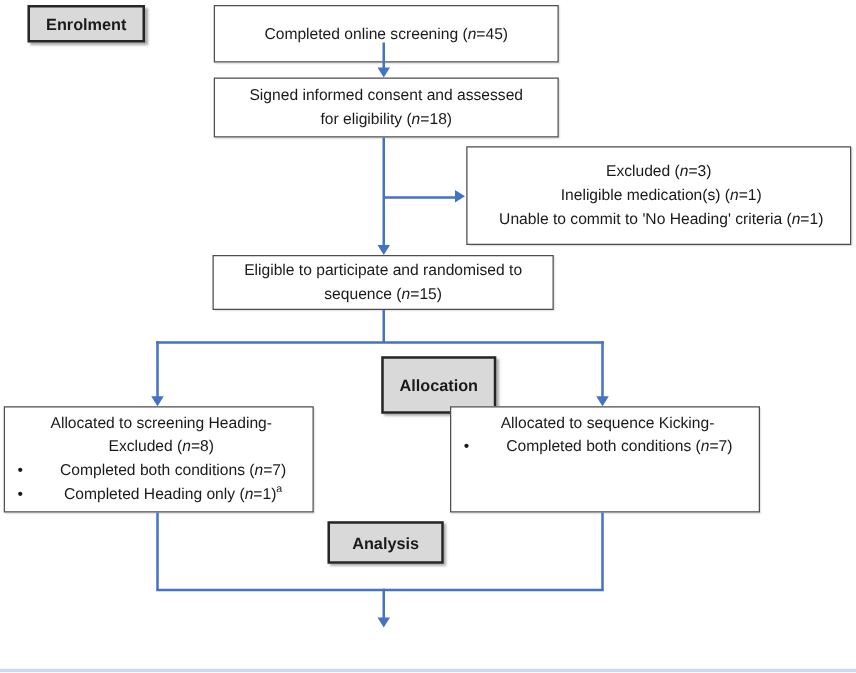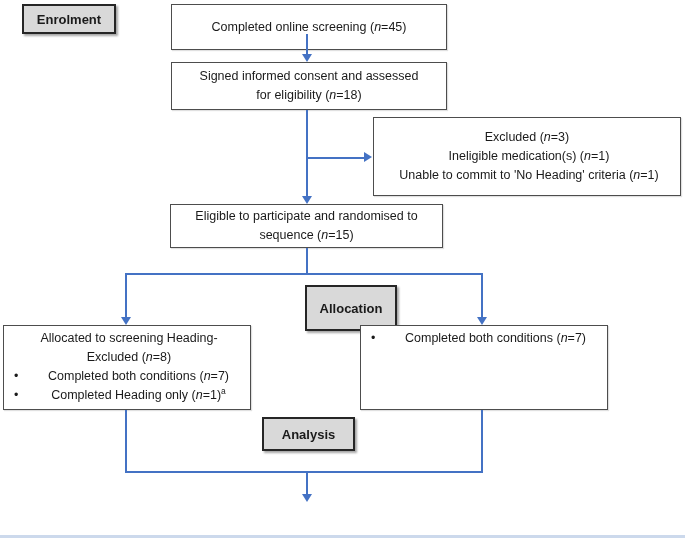--- a/index.html
+++ b/index.html
@@ -84,20 +84,21 @@
       <div class="line center"><span>Eligible to participate and randomised to</span></div>
       <div class="line center"><span>sequence (</span><span class="it">n</span><span>=15)</span></div>
     </div>
   <div class="fbox" id="box-alloc-left">
       <div class="line left"><span>Allocated to screening Heading-</span></div>
       <div class="line left"><span>Excluded (</span><span class="it">n</span><span>=8)</span></div>
       <div class="line left bullet"><span class="bdot">•</span><span>Completed both conditions (</span><span class="it">n</span><span>=7)</span></div>
       <div class="line left bullet"><span class="bdot">•</span><span>Completed Heading only (</span><span class="it">n</span><span>=1)</span><sup class="sup">a</sup></div>
     </div>
   <div class="fbox" id="box-alloc-right">
+      <div class="line left"><span>Allocated to sequence Kicking-</span></div>
       <div class="line left bullet"><span class="bdot">•</span><span>Completed both conditions (</span><span class="it">n</span><span>=7)</span></div>
     </div>
 
   <div class="vline" id="l-a"></div>
   <div class="ah ah-down" id="h-a"></div>
 
   <div class="vline" id="l-b"></div>
   <div class="ah ah-down" id="h-b"></div>
 
   <div class="hline" id="l-c"></div>

